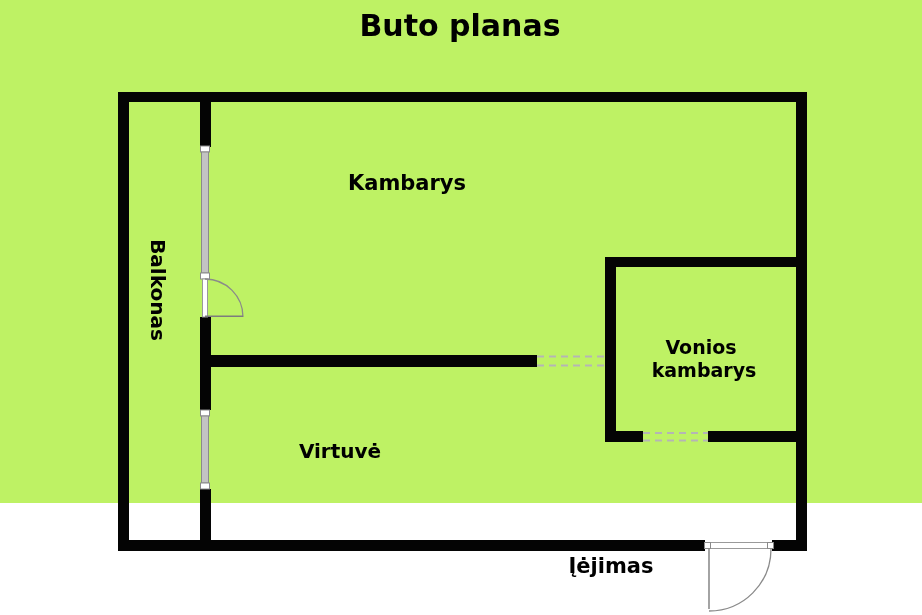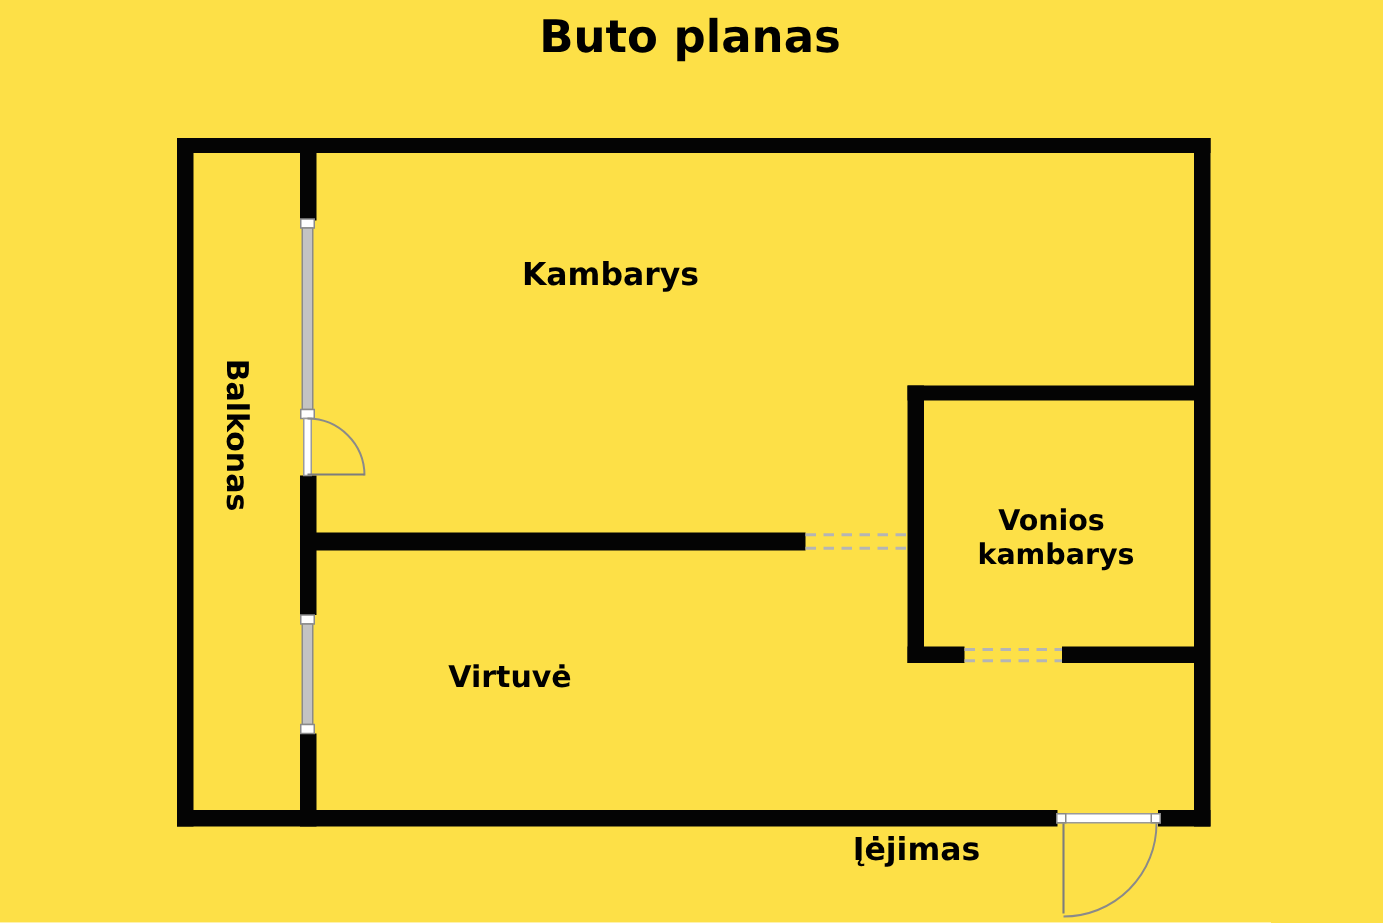--- a/index.html
+++ b/index.html
@@ -7,22 +7,22 @@
     padding: 0;
     background: #ffffff;
     width: 922px;
     height: 615px;
     overflow: hidden;
     font-family: "DejaVu Sans", sans-serif;
   }
   .plan-wrap {
     position: relative;
     width: 922px;
-    height: 615px;
-    background: #fde047;
+    height: 503px;
+    background: #bef264;
   }
   svg { display: block; }
   .wall { fill: #040404; stroke: none; }
   .window-bar { fill: #c3c3c3; stroke: #8a8a8a; stroke-width: 1; }
   .window-cap { fill: #ffffff; stroke: #8a8a8a; stroke-width: 1; }
   .door-leaf-closed { fill: #ffffff; stroke: #9a9a9a; stroke-width: 1; }
   .door-arc { fill: none; stroke: #8a8a8a; stroke-width: 1.3; }
   .door-leaf-line { fill: none; stroke: #7d7d7d; stroke-width: 1.4; }
   .opening-dash { fill: none; stroke: #b5b5b5; stroke-width: 2; stroke-dasharray: 7 5; }
   .room-label {

